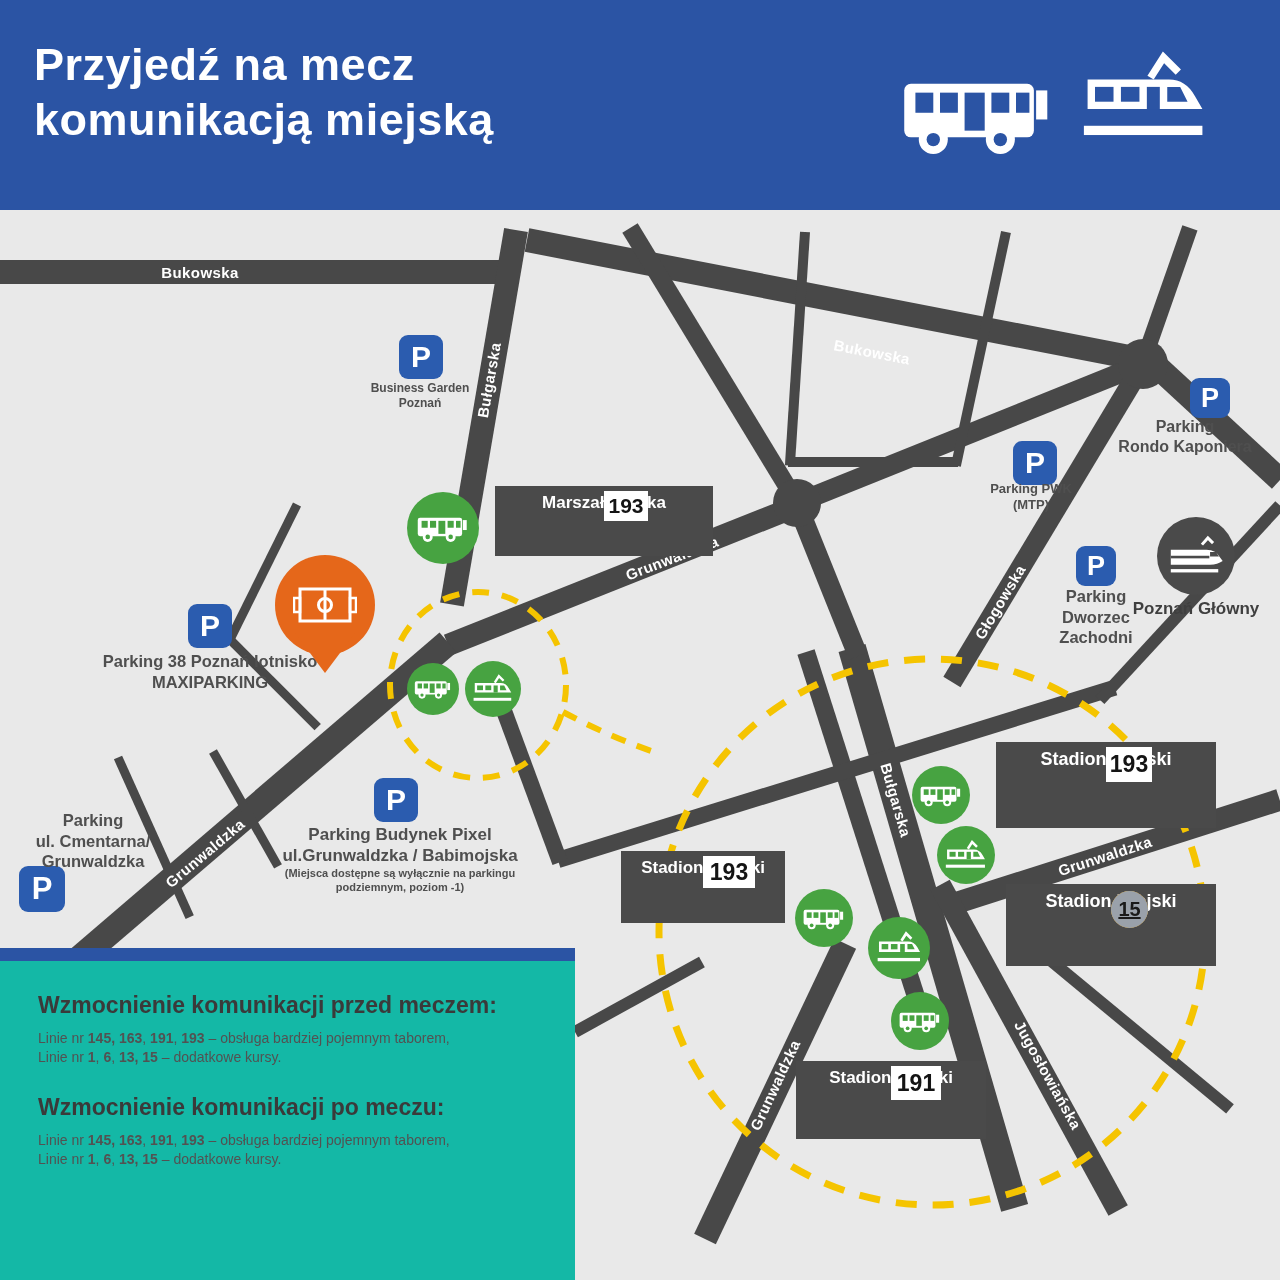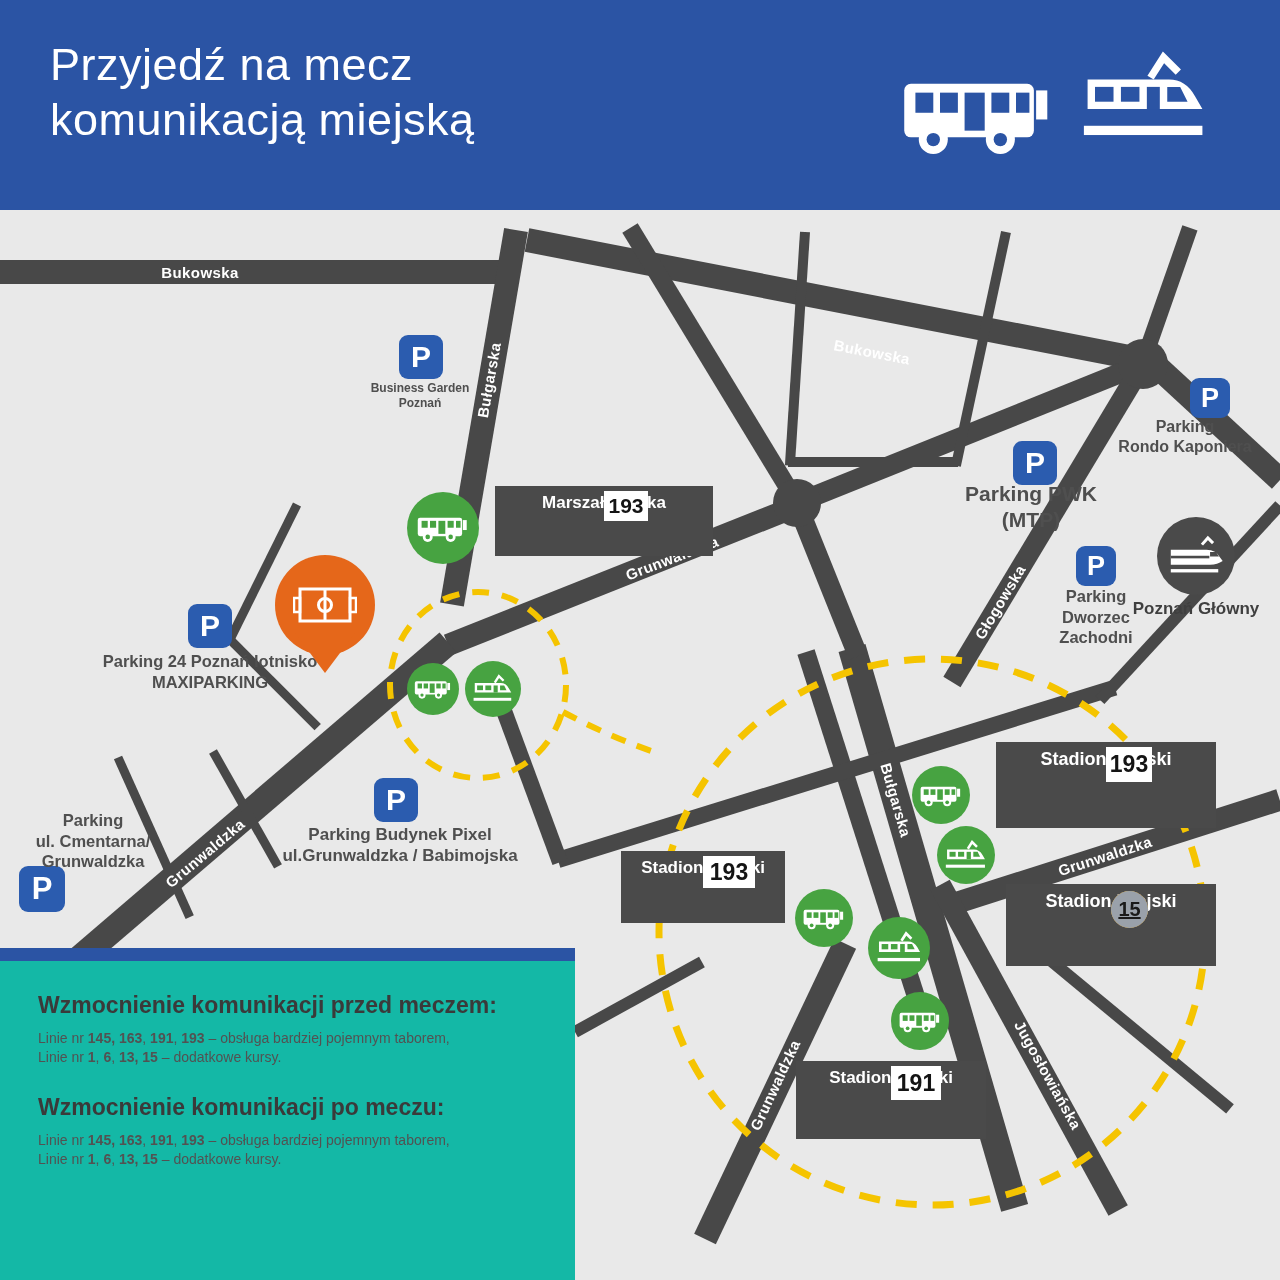--- a/index.html
+++ b/index.html
@@ -2,22 +2,22 @@
 <html><head>
 <meta charset="utf-8">
 <style>
   html,body{margin:0;padding:0;}
   body{width:1280px;height:1280px;overflow:hidden;background:#e9e9e9;
        font-family:"Liberation Sans","DejaVu Sans",sans-serif;}
   .page{position:relative;width:1280px;height:1280px;}
 
   
   .hdr{position:absolute;left:0;top:0;width:1280px;height:210px;background:#2b54a4;z-index:10;}
-  .hdr h1{position:absolute;left:50px;top:38px;margin:0;color:#fff;font-size:45px;line-height:1.22;
-          font-weight:normal;white-space:pre-line;letter-spacing:.5px;}
+  .hdr h1{position:absolute;left:34px;top:38px;margin:0;color:#fff;font-size:45px;line-height:1.22;
+          font-weight:bold;white-space:pre-line;letter-spacing:.5px;}
   .hdr-ic{position:absolute;color:#2b54a4;}
 
   
   .map{position:absolute;left:0;top:210px;width:1128px;height:1070px;background:#e9e9e9;}
   .map *{position:absolute;}
   .rd{background:#484848;transform-origin:0 50%;z-index:1;}
   .rnd{border-radius:50%;background:#484848;z-index:1;}
   .street{z-index:2;color:#fff;font-weight:bold;font-size:15px;letter-spacing:.4px;white-space:nowrap;
           transform:translate(-50%,-50%);}
   .dash-layer{left:0;top:0;z-index:3;pointer-events:none;}
@@ -176,32 +176,34 @@
         <span>P</span>
       </div>
     <div class="p-icon" style="left:19px;top:656px;width:46px;height:46px;font-size:31px">
         <span>P</span>
       </div>
 
     <div class="plabel" style="left:310px;top:171px;width:220px;font-size:12px">Business Garden
 Poznań</div>
     <div class="plabel" style="left:1092px;top:207px;width:186px;font-size:16px">Parking
 Rondo Kaponiera</div>
-    <div class="plabel" style="left:946px;top:271px;width:170px;font-size:21px">Parking PWK
+    <div class="plabel" style="left:946px;top:271px;width:170px;font-size:13px">Parking PWK
 (MTP)</div>
     <div class="plabel" style="left:1016px;top:376px;width:160px;font-size:16.5px">Parking
 Dworzec
 Zachodni</div>
-    <div class="plabel" style="left:78px;top:441px;width:264px;font-size:16.5px">Parking 24 Poznań lotnisko
+    <div class="plabel" style="left:78px;top:441px;width:264px;font-size:16.5px">Parking 38 Poznań lotnisko
 MAXIPARKING</div>
     <div class="plabel" style="left:3px;top:600px;width:180px;font-size:16.5px">Parking
 ul. Cmentarna/
 Grunwaldzka</div>
     <div class="plabel" style="left:268px;top:614px;width:264px;font-size:17px">Parking Budynek Pixel
 ul.Grunwaldzka / Babimojska</div>
+    <div class="pnote" style="left:268px;top:657px;width:264px">(Miejsca dostępne są wyłącznie na parkingu
+podziemnym, poziom -1)</div>
 
     <div class="rail-ic" style="left:1157px;top:307px;width:78px;height:78px">
       <svg width="58" height="43">
           <use href="#i-train"></use>
         </svg>
     </div>
     <div class="plabel" style="left:1106px;top:388px;width:180px;font-size:17px;color:#3f3f3f">Poznań Główny</div>
 
     <svg class="pin" style="left:273px;top:343px" width="104" height="122" viewBox="0 0 104 122">
       <circle cx="52" cy="52" r="50" fill="#e5671a"></circle>

